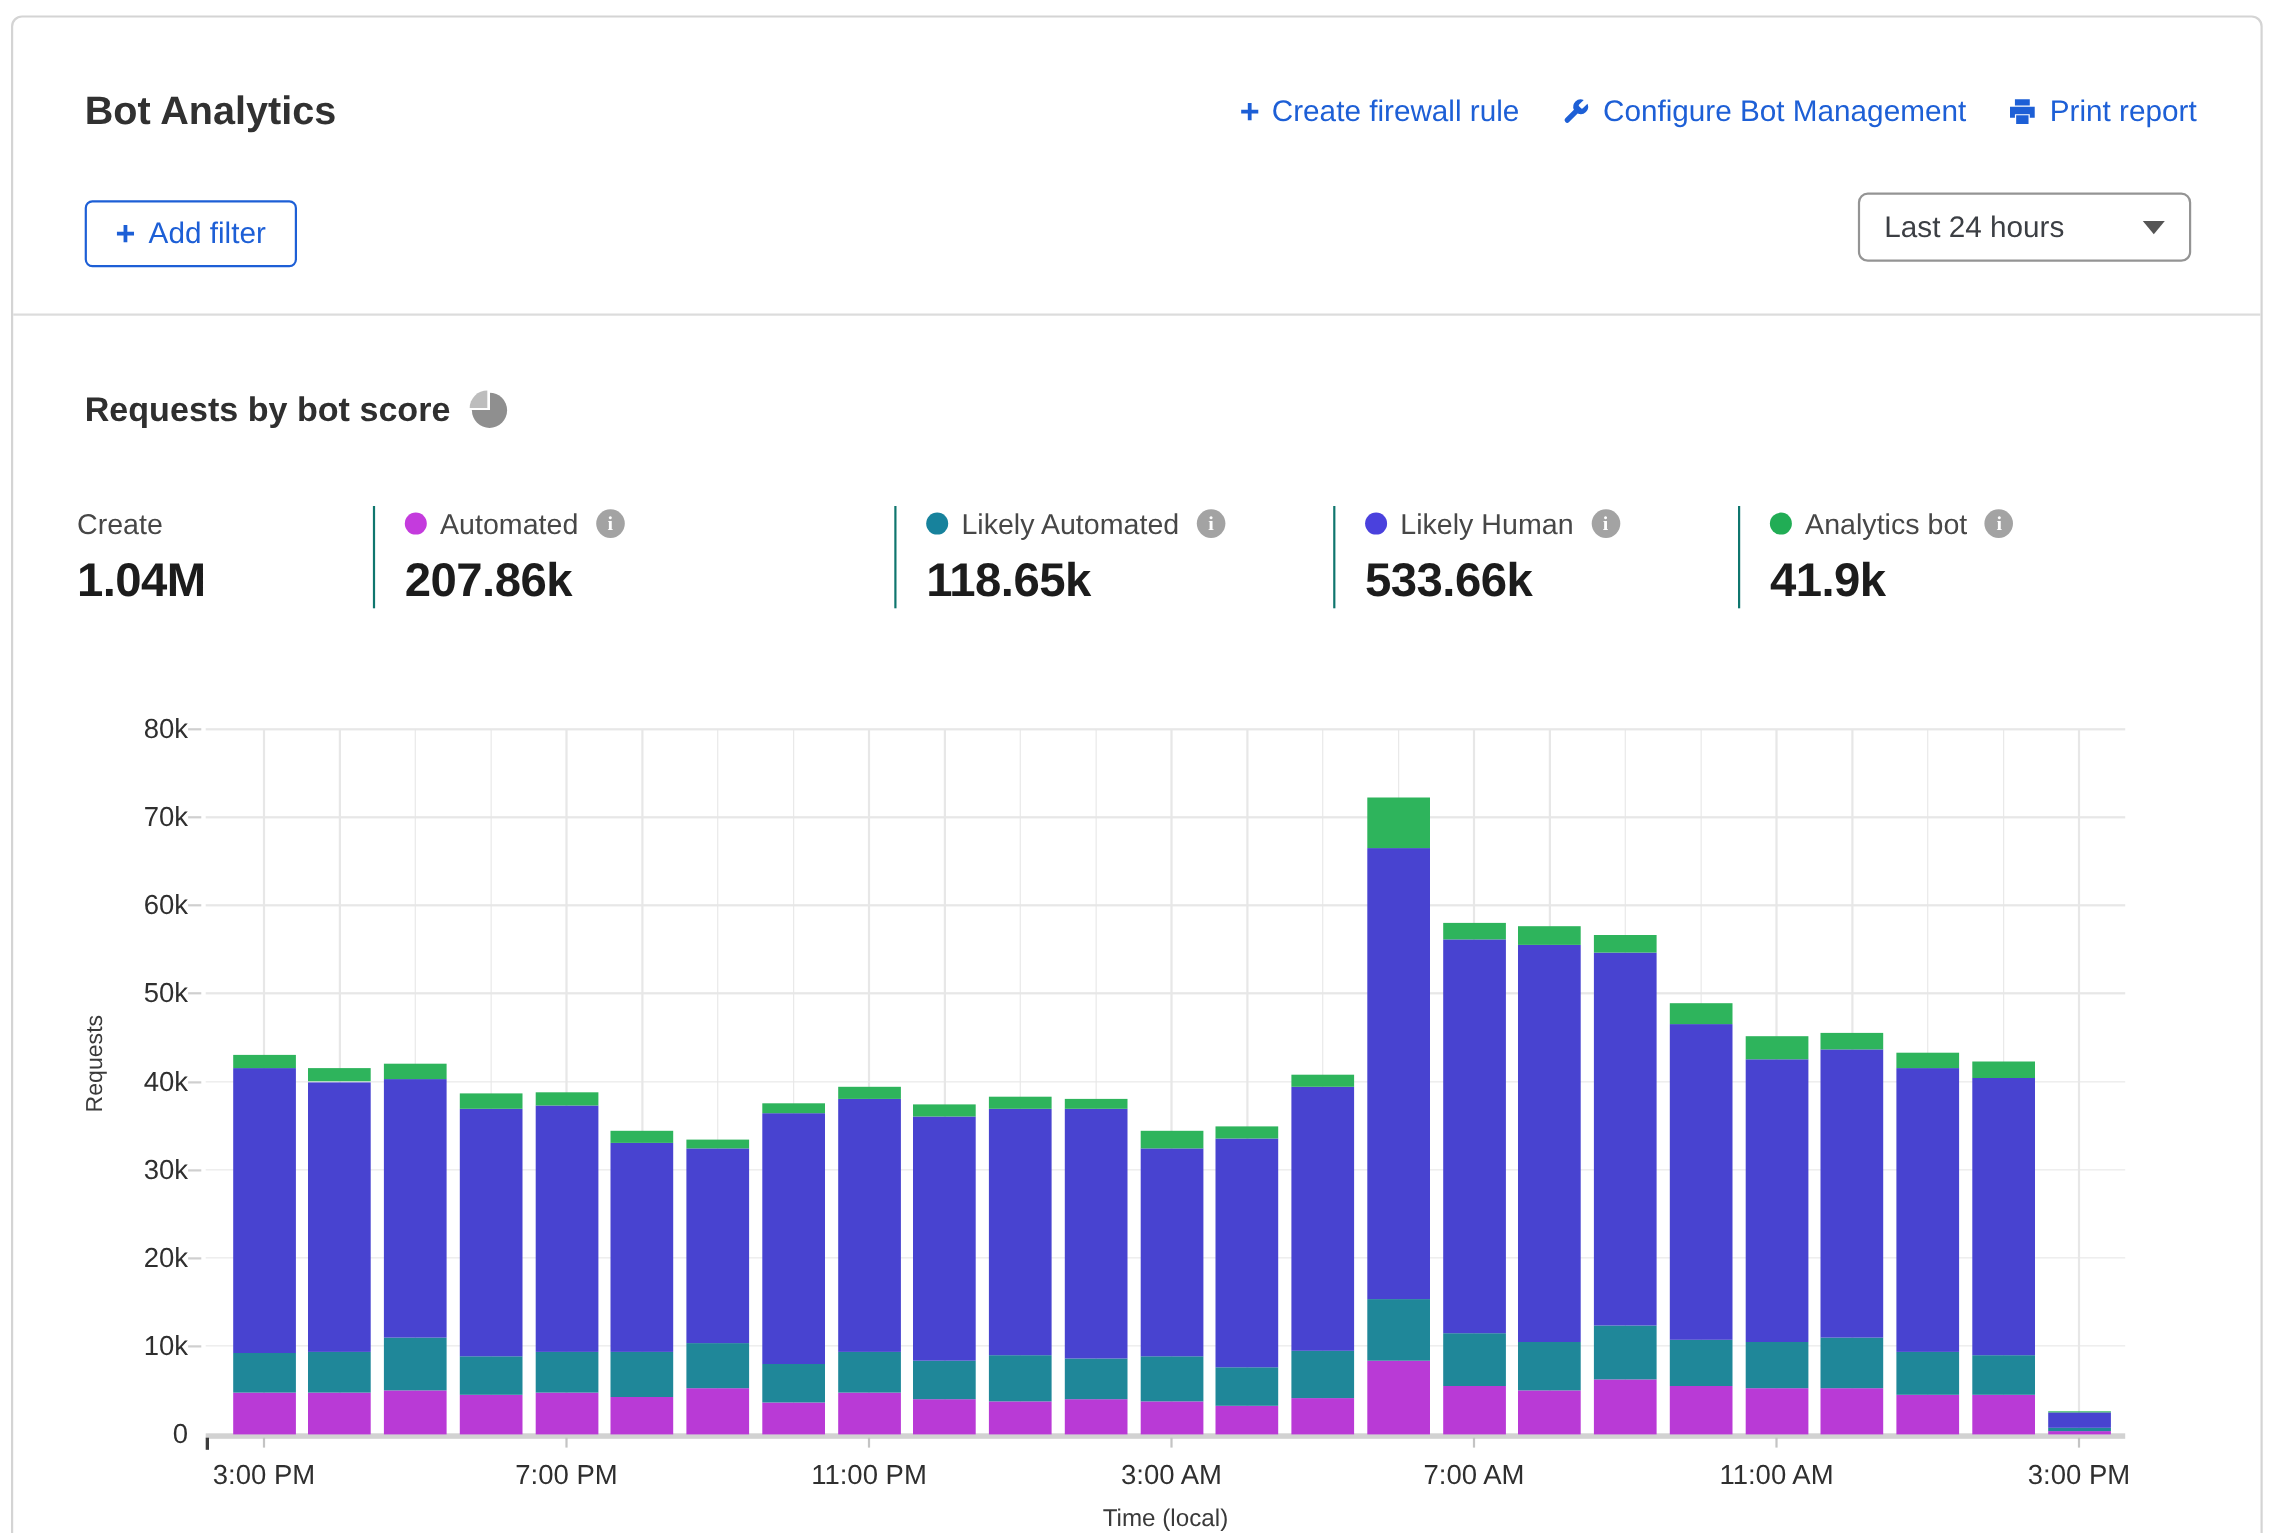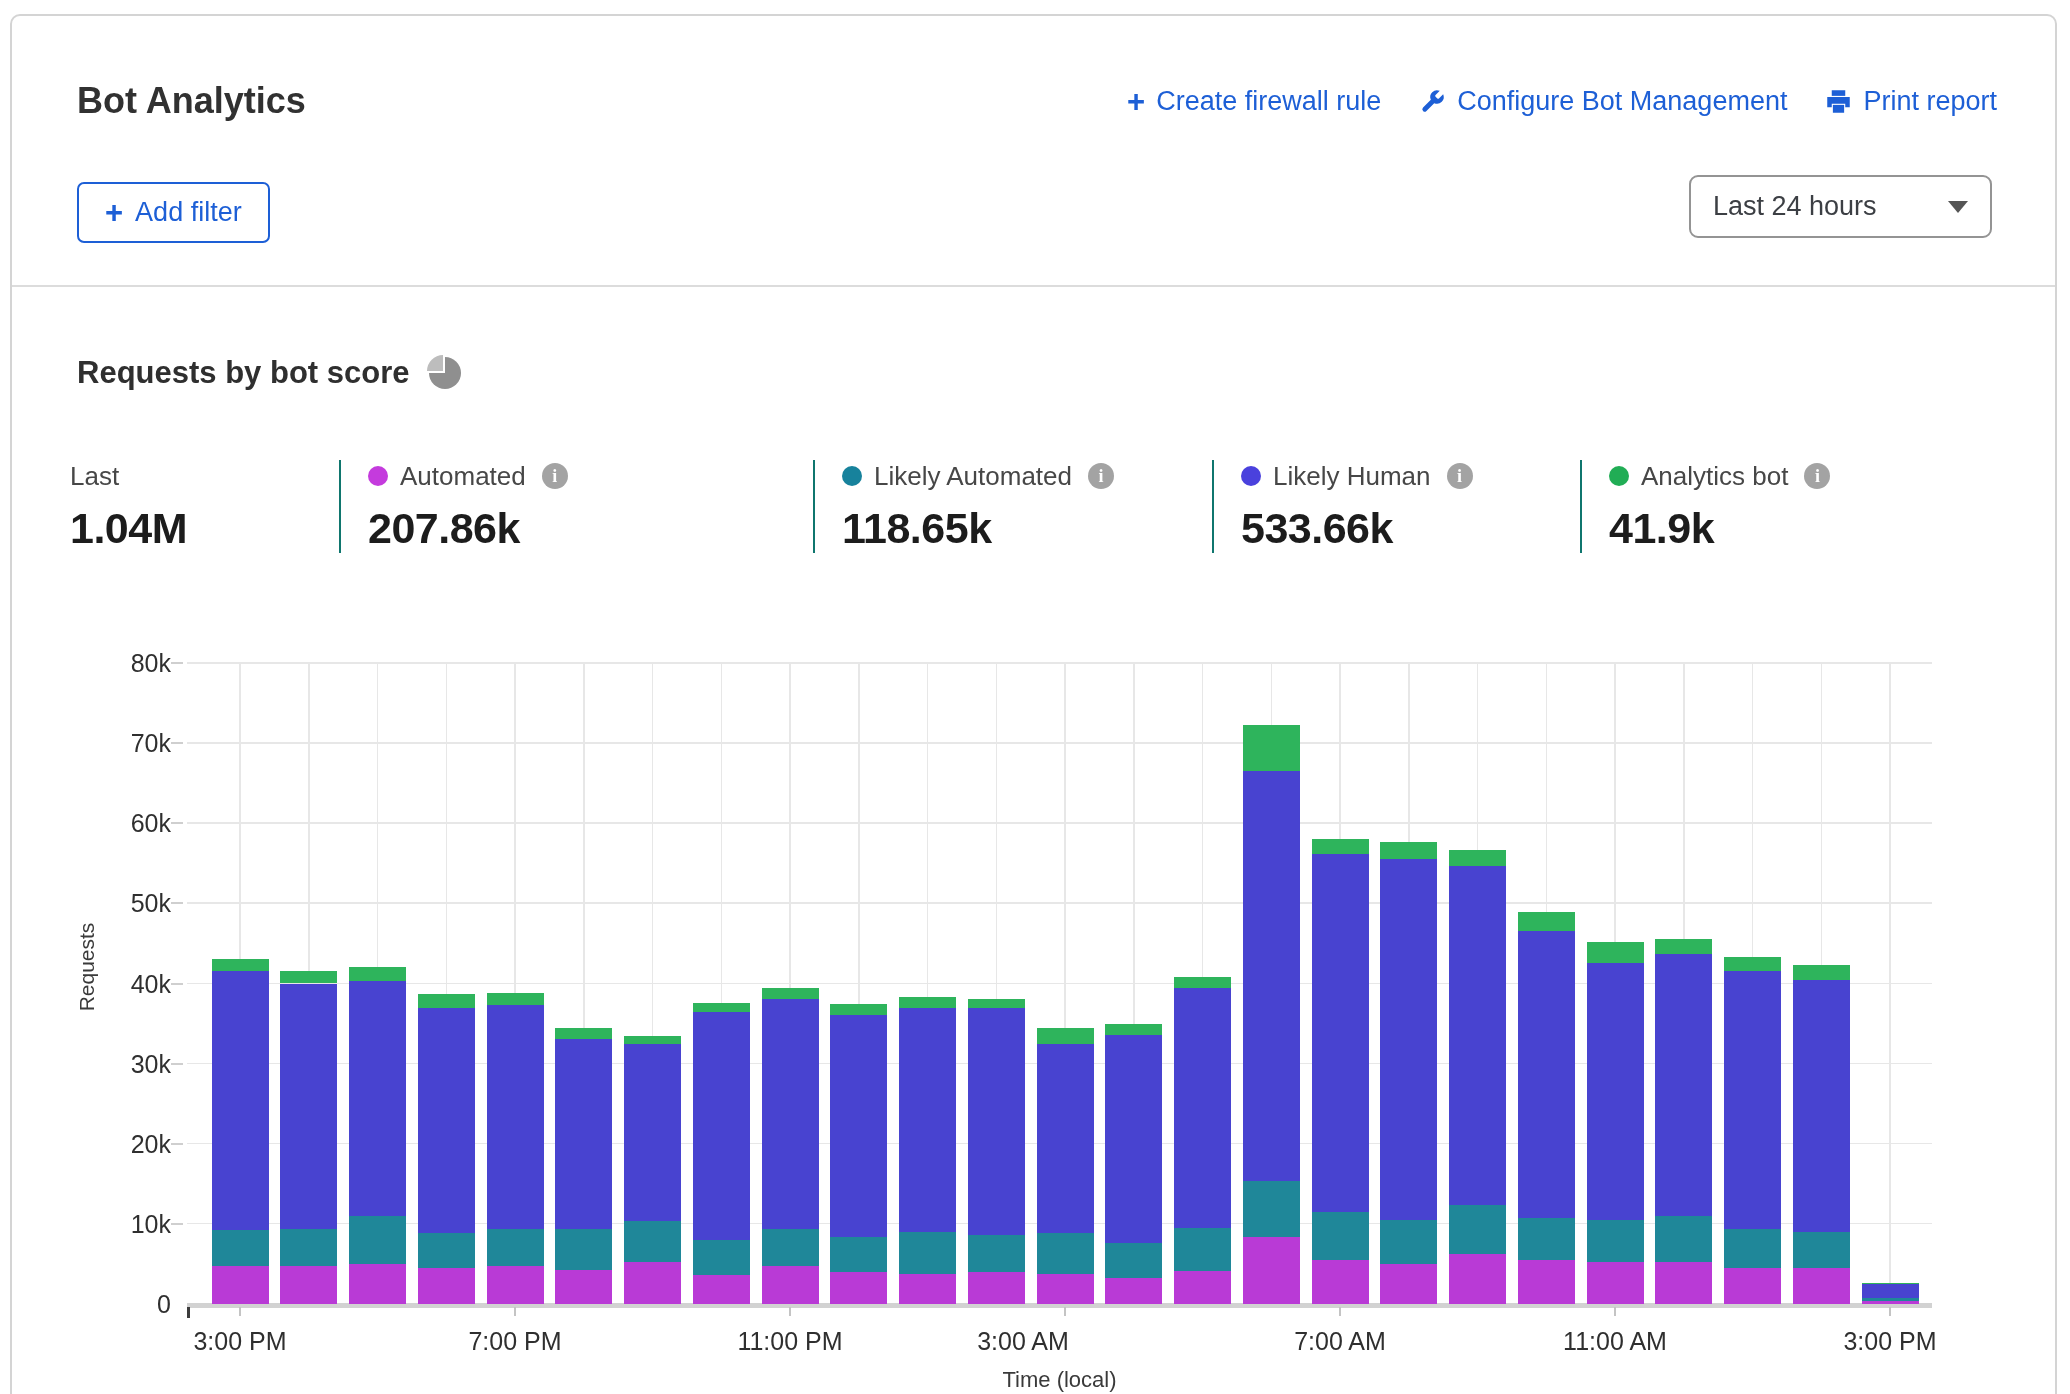--- a/index.html
+++ b/index.html
@@ -93,21 +93,21 @@
       <span>Requests by bot score</span>
       <span class="pie-icon">
         <span class="pie-base"></span>
         <span class="pie-slice"></span>
       </span>
     </h2>
 
     <div class="stats">
       <div class="stat" style="width:269px">
         <div class="stat-label-row">
-            <span>Last</span>
+            <span>Create</span>
           </div>
         <div class="stat-value">1.04M</div>
       </div>
       <div class="stat" style="width:474px">
         <div class="stat-label-row">
           <span class="dot" style="background: rgb(196, 59, 221);"></span>
           <span>Automated</span>
           <span class="info">i</span>
         </div>
         <div class="stat-value">207.86k</div>
@@ -292,21 +292,21 @@
         <div class="bar-seg" style="left: 1674.5px; width: 57px; top: 634.59px; height: 3.205px; background: rgb(31, 135, 153);"></div>
         <div class="bar-seg" style="left: 1674.5px; width: 57px; top: 620.969px; height: 13.6212px; background: rgb(72, 67, 208);"></div>
         <div class="bar-seg" style="left: 1674.5px; width: 57px; top: 620.168px; height: 0.80125px; background: rgb(46, 180, 92);"></div>
         <div class="xtick" style="left: 52px;"></div>
         <div class="xtick-label" style="left: 53px;">3:00 PM</div>
         <div class="xtick" style="left: 327px;"></div>
         <div class="xtick-label" style="left: 328px;">7:00 PM</div>
         <div class="xtick" style="left: 602px;"></div>
         <div class="xtick-label" style="left: 603px;">11:00 PM</div>
         <div class="xtick" style="left: 877px;"></div>
-        <div class="xtick-label" style="left: 836px; text-align: right;">3:00 AM</div>
+        <div class="xtick-label" style="left: 878px; text-align: right;">3:00 AM</div>
         <div class="xtick" style="left: 1152px;"></div>
         <div class="xtick-label" style="left: 1153px;">7:00 AM</div>
         <div class="xtick" style="left: 1427px;"></div>
         <div class="xtick-label" style="left: 1428px;">11:00 AM</div>
         <div class="xtick" style="left: 1702px;"></div>
         <div class="xtick-label" style="left: 1703px;">3:00 PM</div>
       </div>
     <div class="x-axis-title">Time (local)</div>
 
   </div>

